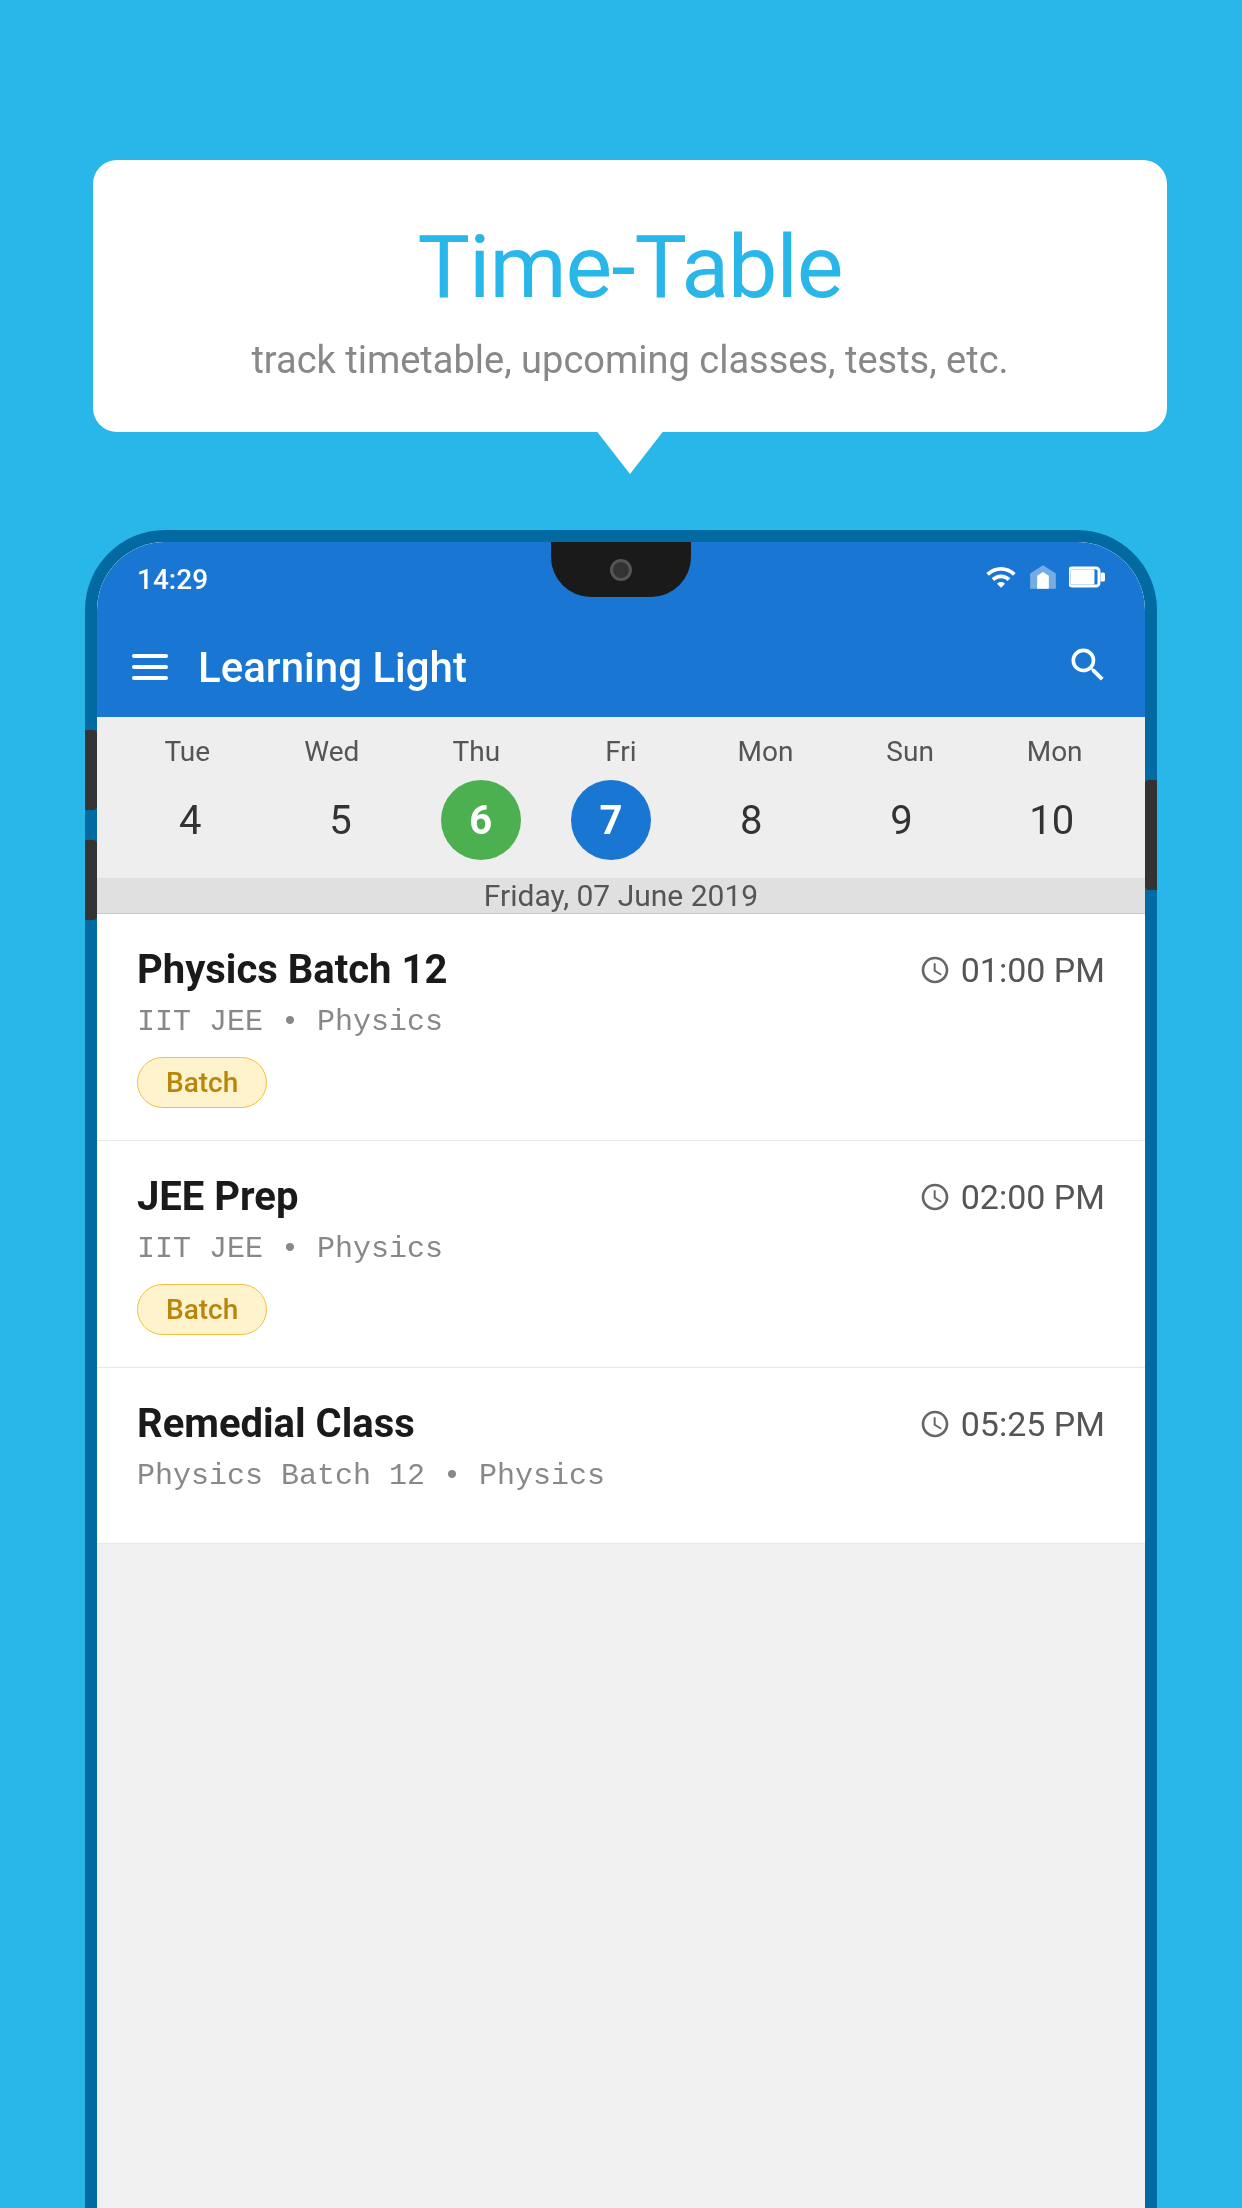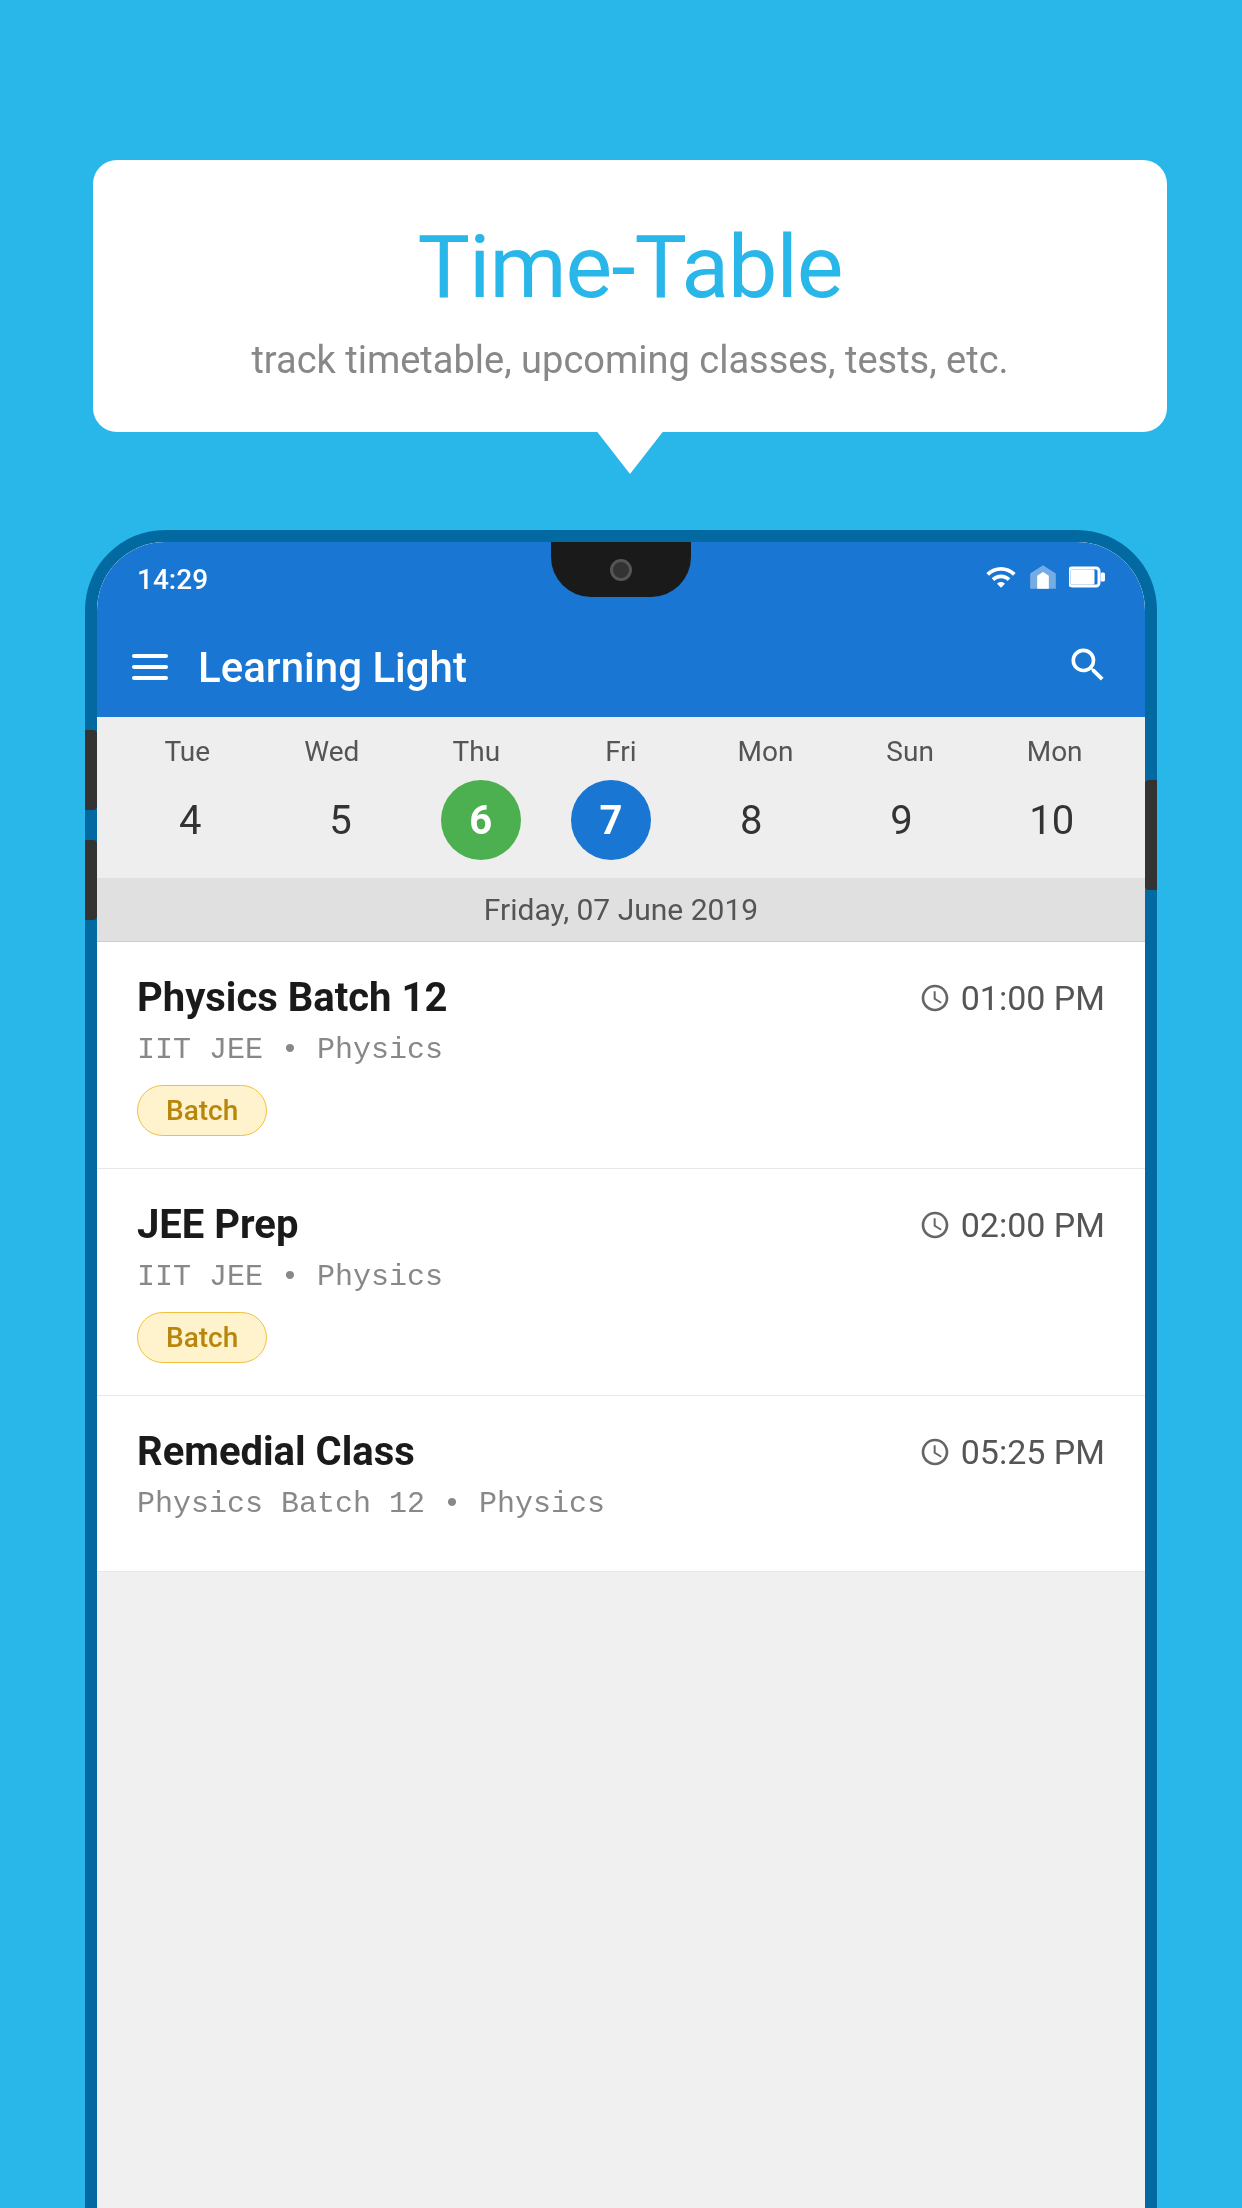--- a/index.html
+++ b/index.html
@@ -226,21 +226,21 @@
       border-radius: 50%;
       color: white;
       font-weight: 700;
       width: 80px;
       height: 80px;
     }
 
     .selected-date-label {
       background: #e0e0e0;
       text-align: center;
-      padding: 14px;
+      padding: 0;
       font-size: 30px;
       color: #555;
       border-bottom: 1px solid #ccc;
     }
 
     
     .class-list {
       background: white;
       overflow-y: auto;
     }

